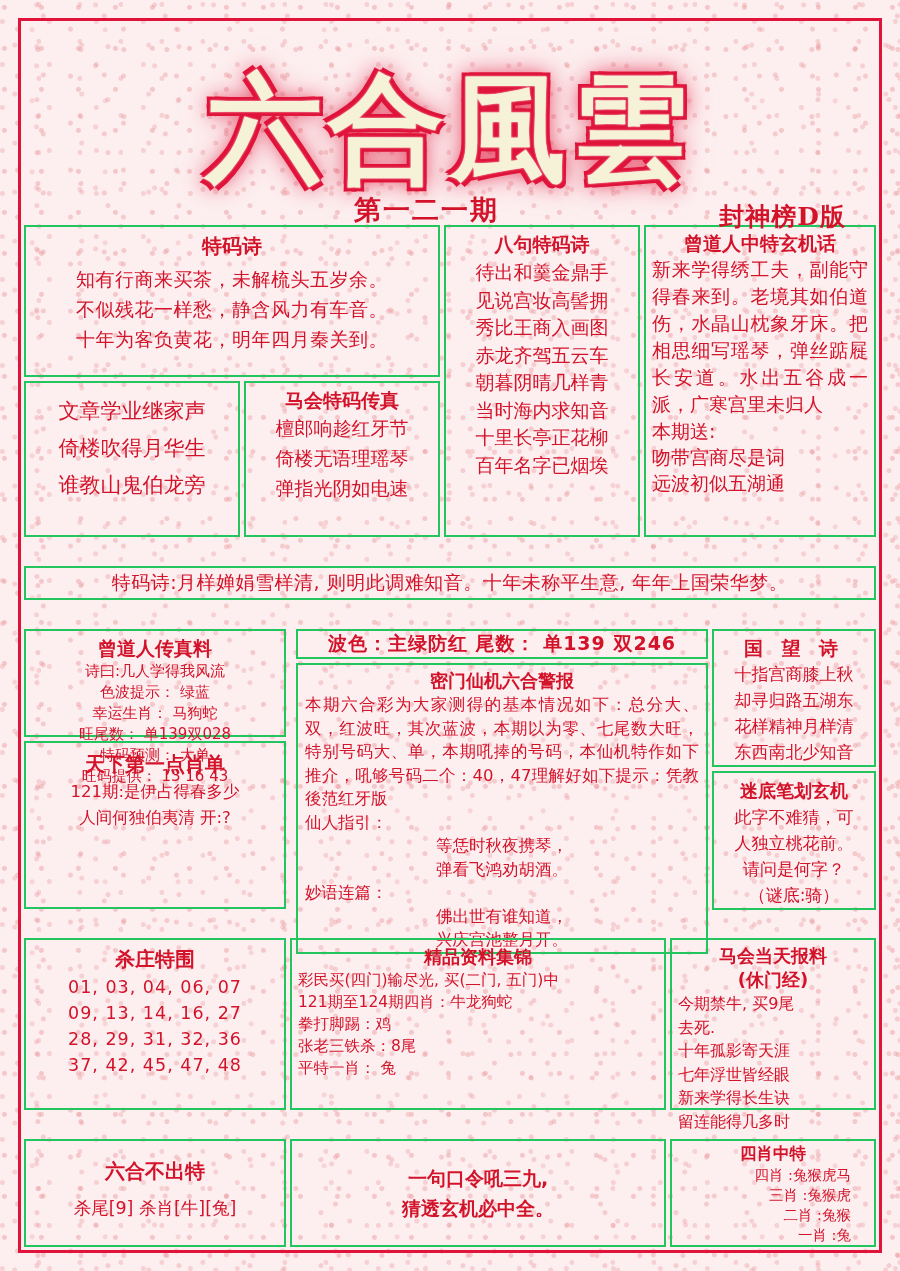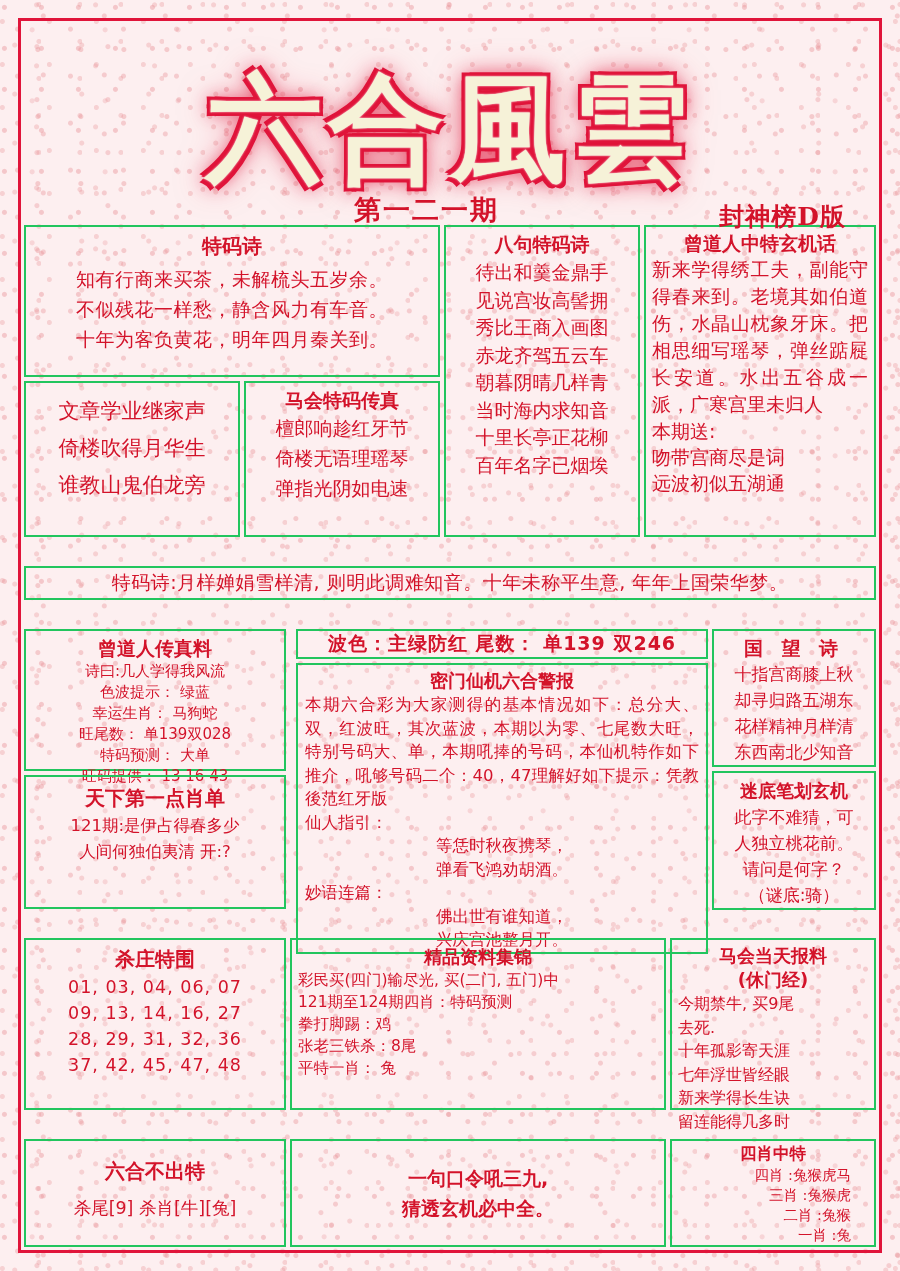--- a/index.html
+++ b/index.html
@@ -85,21 +85,21 @@
   .zengdao .t{font-size:19px;line-height:25px;}
   .zengdao .ln{font-size:19px;line-height:27px;text-align:justify;}
   .zengdao .ln2{font-size:19px;line-height:26px;}
   
   .strip{height:38px;margin-top:4px;display:flex;align-items:center;justify-content:center;font-size:19px;letter-spacing:.5px;}
   
   .sec2{display:flex;margin-top:4px;height:280px;}
   .col-a{width:262px;display:flex;flex-direction:column;}
   .col-b{width:412px;margin-left:10px;display:flex;flex-direction:column;}
   .col-c{flex:1;margin-left:4px;display:flex;flex-direction:column;}
-  .chuanzhen{height:142px;padding:4px 6px 16px;}
+  .chuanzhen{height:108px;padding:4px 6px 16px;}
   .chuanzhen .t{font-size:19px;line-height:26px;}
   .chuanzhen .ln{font-size:15px;line-height:21px;text-align:center;}
   .tianxia{flex:1;margin-top:4px;padding:6px 6px 0;}
   .tianxia .t{font-size:20px;line-height:30px;}
   .tianxia .ln{font-size:16.5px;line-height:26px;text-align:center;}
   .bose{height:32px;display:flex;align-items:center;justify-content:center;font-size:19px;font-weight:bold;letter-spacing:1px;}
   .mimen{flex:1;margin-top:4px;padding:3px 7px 0;}
   .mimen .t{font-size:18px;line-height:25px;}
   .mimen .ln{font-size:16.5px;line-height:23.5px;text-align:justify;}
   .mimen .ctr{text-align:center;}
@@ -248,21 +248,21 @@
     <div class="bx shazhuang">
       <div class="t">杀庄特围</div>
       <div class="ln">01, 03, 04, 06, 07</div>
       <div class="ln">09, 13, 14, 16, 27</div>
       <div class="ln">28, 29, 31, 32, 36</div>
       <div class="ln">37, 42, 45, 47, 48</div>
     </div>
     <div class="bx jingpin">
       <div class="t">精品资料集锦</div>
       <div class="ln">彩民买(四门)输尽光, 买(二门, 五门)中</div>
-      <div class="ln">121期至124期四肖：特码预测</div>
+      <div class="ln">121期至124期四肖：牛龙狗蛇</div>
       <div class="ln">拳打脚踢：鸡</div>
       <div class="ln">张老三铁杀：8尾</div>
       <div class="ln">平特一肖： 兔</div>
     </div>
     <div class="bx mahuibao">
       <div class="t">马会当天报料</div>
       <div class="t">(休门经)</div>
       <div class="ln">今期禁牛, 买9尾</div>
       <div class="ln">去死.</div>
       <div class="ln">十年孤影寄天涯</div>

